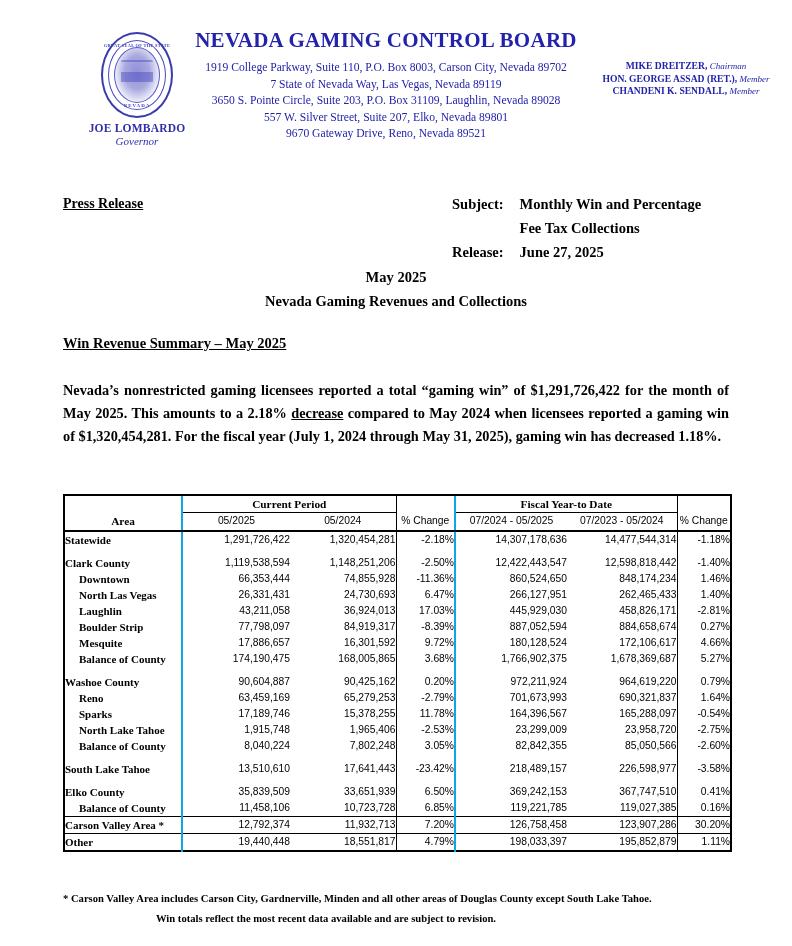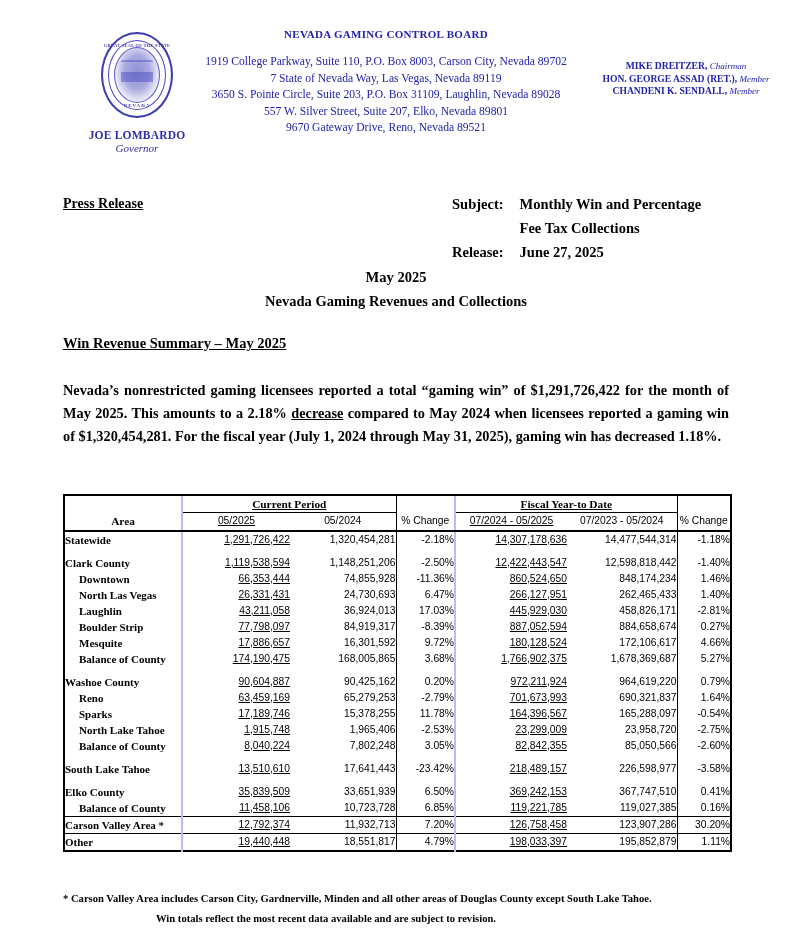--- a/index.html
+++ b/index.html
@@ -67,45 +67,45 @@
     font-family: "Liberation Serif", serif;
     font-size: 4.4px;
     letter-spacing: .3px;
     color: #4040bb;
     font-weight: bold;
   }
   .seal-arc-top { top: 9px; }
   .seal-arc-bot { bottom: 8px; font-size: 5px; letter-spacing: 1px; }
 
   .gov-name {
-    margin-top: 11px;
+    margin-top: 4px;
     font-size: 11.5px;
     font-weight: bold;
     color: #2f2fa8;
     letter-spacing: .2px;
   }
   .gov-title {
     font-size: 11px;
     font-style: italic;
     color: #2f2fa8;
     margin-top: 1px;
   }
 
   .agency-block {
     position: absolute;
     left: 186px; top: 4px;
     width: 400px;
     text-align: center;
     color: #2222aa;
   }
   .agency-name {
-    font-size: 11px;
+    font-size: 21px;
     font-weight: bold;
     letter-spacing: .3px;
-    margin-bottom: 14px;
+    margin-bottom: 7px;
   }
   .agency-addr {
     font-size: 11.6px;
     line-height: 16.5px;
     white-space: nowrap;
   }
 
   .members-block {
     position: absolute;
     left: 580px; top: 36px;
@@ -204,21 +204,21 @@
   }
   .wintable .hdr-area {
     font-family: "Liberation Serif", serif;
     font-weight: bold;
     font-size: 11.3px;
     text-align: center;
     vertical-align: bottom;
     padding-bottom: 1px;
   }
   
-  .vl-thick { border-left: 2px solid #c4b5fd; text-decoration: underline; }
+  .vl-thick { border-left: 2px solid #0ea5e9; }
   .vl-thin  { border-left: 1px solid #000; }
   .outer-l  { border-left: 2px solid #000; }
   .outer-r  { border-right: 2px solid #000; }
 
   .rowtop-thick { border-top: 2px solid #000; }
   .hdr-bottom  { border-bottom: 2px solid #000; }
 
   .area-cell {
     font-family: "Liberation Serif", serif;
     font-weight: bold;

